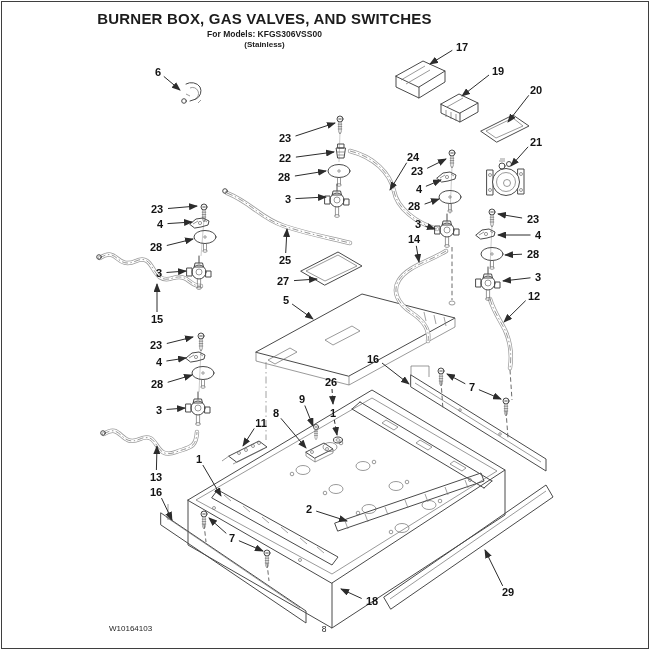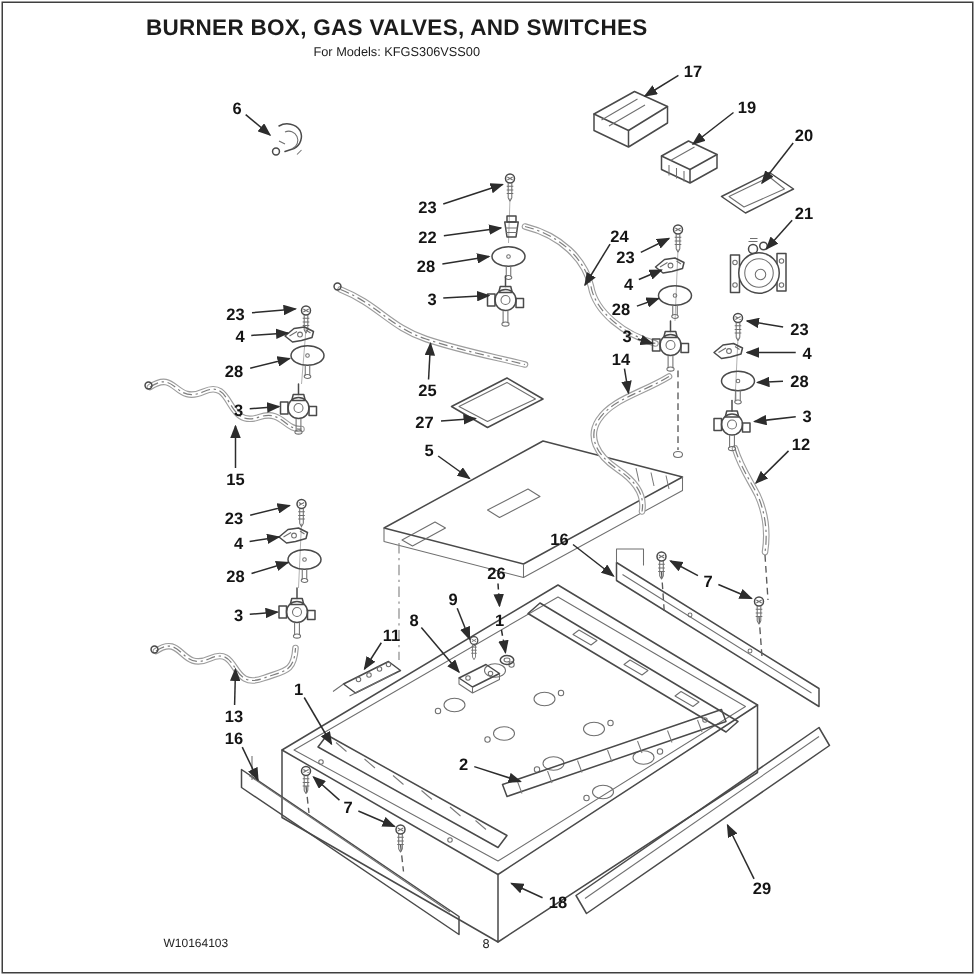--- a/index.html
+++ b/index.html
@@ -4,21 +4,21 @@
 <style>
   html,body{margin:0;padding:0}
   body{
     width:650px;height:650px;position:relative;overflow:hidden;
     background:var(--bg,#fff);
     font-family:"Liberation Sans",sans-serif;
   }
   .frame{position:absolute;inset:1px;border:1px solid #3f3f3f;pointer-events:none}
   .header{position:absolute;top:10px;left:0;width:529px;text-align:center;color:var(--ink,#1c1c1c)}
   .title{font-size:15px;font-weight:bold;letter-spacing:.2px}
-  .sub1{font-size:8.5px;font-weight:normal;margin-top:2px}
+  .sub1{font-size:8.5px;font-weight:bold;margin-top:2px}
   .sub2{font-size:8px;font-weight:bold;margin-top:1px}
   .footer-doc{position:absolute;left:109px;top:624px;font-size:8px;color:#242424}
   .footer-page{position:absolute;left:314px;top:624px;width:20px;text-align:center;font-size:8.5px;color:#242424}
   svg.diagram{position:absolute;left:0;top:0}
   .art{stroke:#4a4a4a;fill:none;stroke-width:1;stroke-linejoin:round;stroke-linecap:round}
   .art-thin{stroke:#6f6f6f;fill:none;stroke-width:.7;stroke-linejoin:round}
   .fillw{fill:#fff;stroke:#4a4a4a;stroke-width:1;stroke-linejoin:round}
   .hatch{stroke:#7a7a7a;stroke-width:.7}
   .axis{stroke:#a8a8a8;stroke-width:.6}
   .pipe-o{stroke:#9d9d9d;stroke-width:4.4;fill:none;stroke-linecap:round}
@@ -31,20 +31,21 @@
   .leader.dashed{stroke-dasharray:4 2.6}
 </style>
 </head>
 <body>
 
 <div class="frame"></div>
 
 <div class="header">
   <div class="title">BURNER BOX, GAS VALVES, AND SWITCHES</div>
   <div class="sub1">For Models: KFGS306VSS00</div>
+  <div class="sub2">(Stainless)</div>
 </div>
 
 <svg class="diagram" width="650" height="650" viewBox="0 0 650 650">
   <defs>
     <marker id="arr" markerWidth="9" markerHeight="7" refX="8" refY="3.5" orient="auto" markerUnits="userSpaceOnUse">
       <path d="M0,0 L9,3.5 L0,7 Z" fill="#2c2c2c"></path>
     </marker>
     <g id="g-screw">
       <circle cx="0" cy="0" r="3" class="art"></circle>
       <path d="M-1.8,-1 L1.8,1 M-1.8,1 L1.8,-1" class="art-thin"></path>

